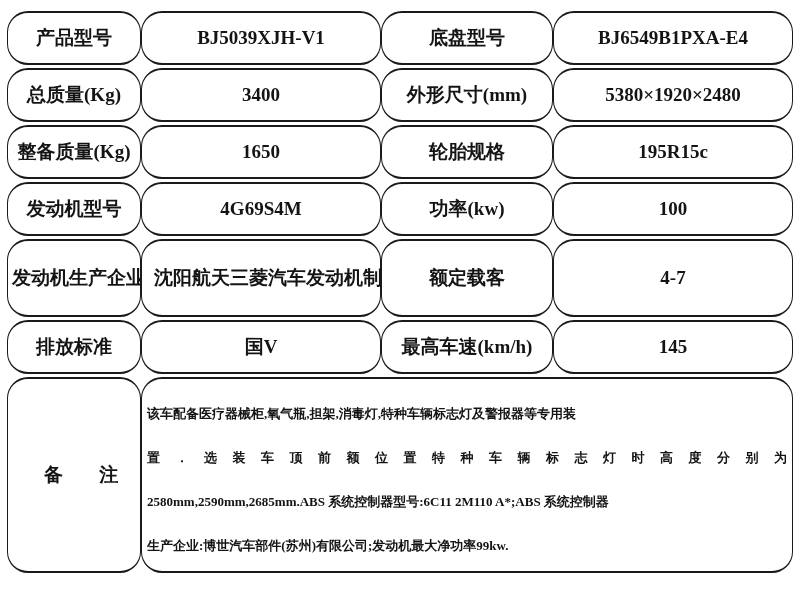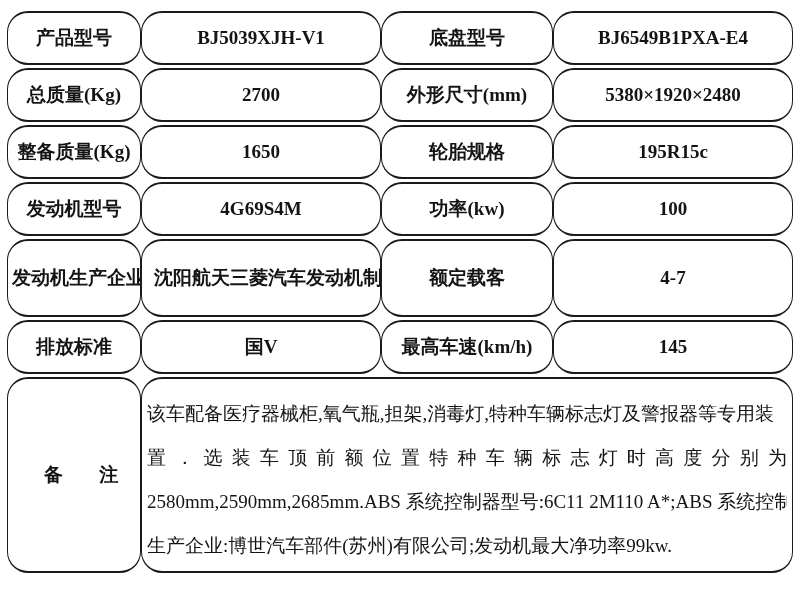--- a/index.html
+++ b/index.html
@@ -42,22 +42,22 @@
     padding-left: 1.9em;
   }
   td.remark-body {
     text-align: left;
     vertical-align: middle;
     padding: 8px 5px;
     white-space: normal;
     height: 152px;
   }
   .remark-line {
-    font-size: 19px;
-    font-weight: normal;
+    font-size: 13px;
+    font-weight: bold;
     line-height: 35px;
     white-space: nowrap;
     overflow: hidden;
     text-align: left;
     margin-top: 9px;
   }
   .remark-line.justified {
     white-space: normal;
     text-align: justify;
     text-align-last: justify;
@@ -75,21 +75,21 @@
   </colgroup>
   <tbody>
     <tr>
       <td>产品型号</td>
       <td>BJ5039XJH-V1</td>
       <td>底盘型号</td>
       <td>BJ6549B1PXA-E4</td>
     </tr>
     <tr>
       <td>总质量(Kg)</td>
-      <td>2700</td>
+      <td>3400</td>
       <td>外形尺寸(mm)</td>
       <td>5380×1920×2480</td>
     </tr>
     <tr>
       <td>整备质量(Kg)</td>
       <td>1650</td>
       <td>轮胎规格</td>
       <td>195R15c</td>
     </tr>
     <tr>

